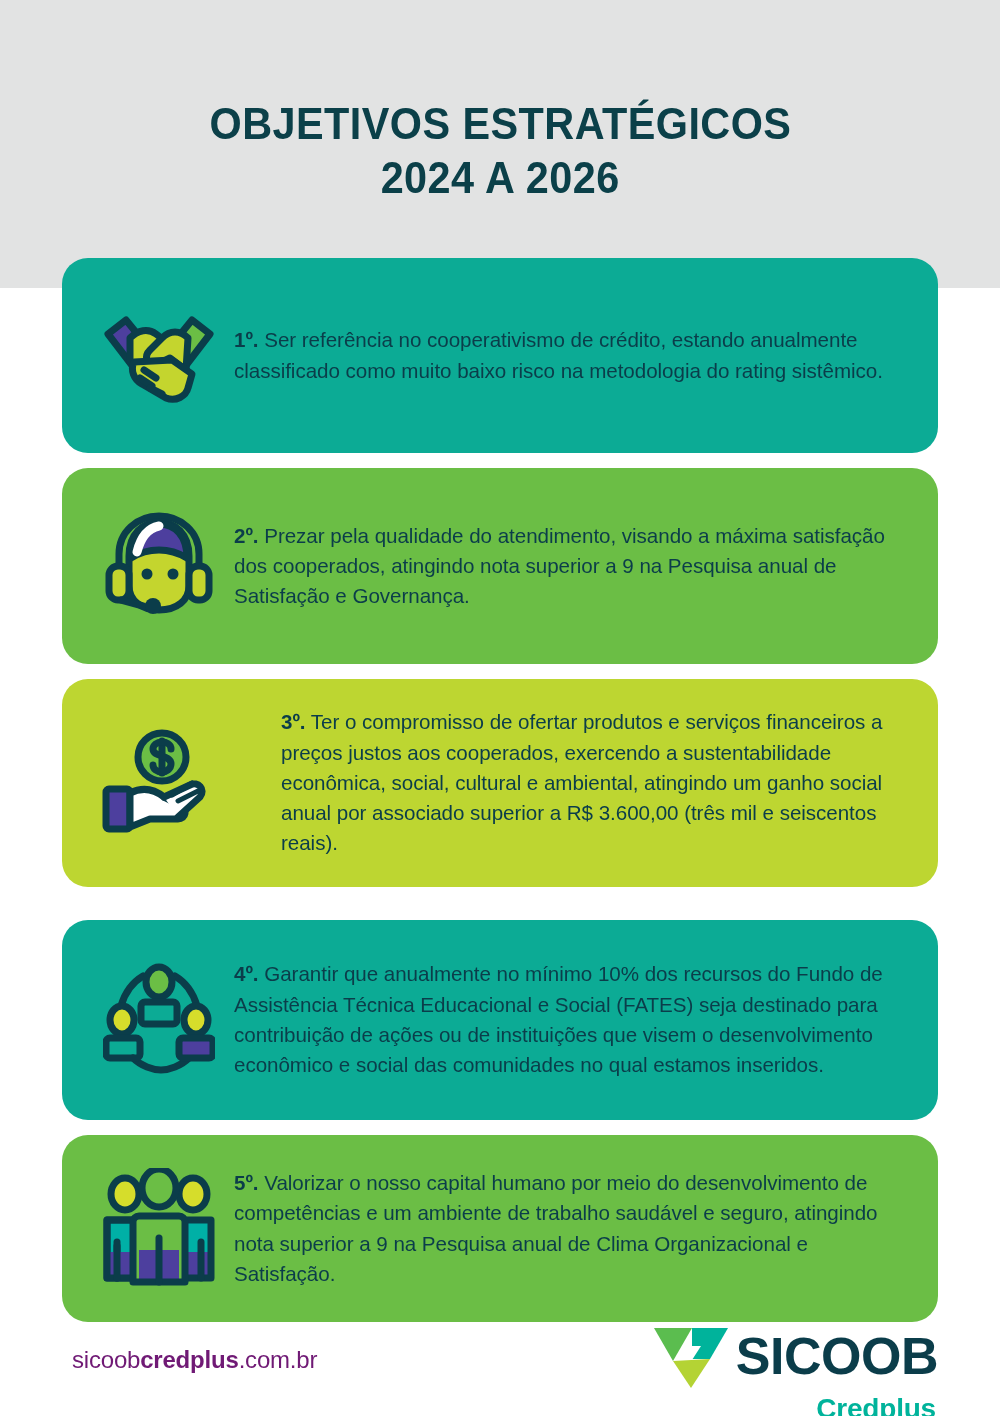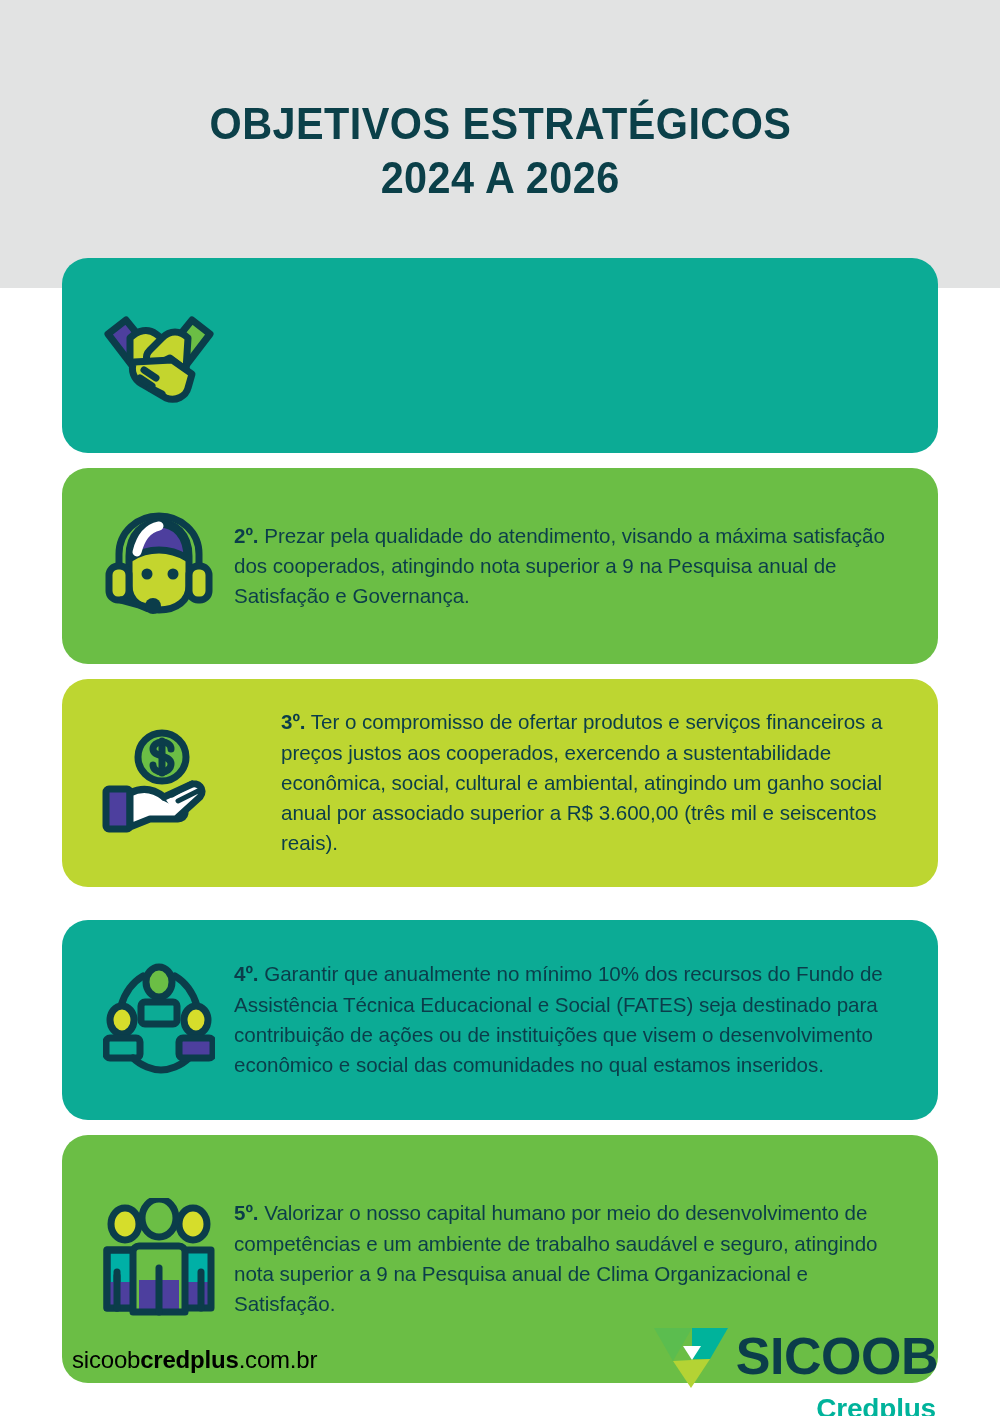--- a/index.html
+++ b/index.html
@@ -69,37 +69,37 @@
     padding-right: 8px;
   }
   .card-text .ord {
     font-weight: bold;
   }
 
   .c1 { background: #0cab95; height: 195px; }
   .c2 { background: #6bbe45; height: 196px; }
   .c3 { background: #bdd631; height: 208px; gap: 47px; }
   .c4 { background: #0cab95; height: 200px; }
-  .c5 { background: #6bbe45; height: 248px; }
+  .c5 { background: #6bbe45; height: 187px; }
 
   
   #footer {
     position: absolute;
     left: 0;
     top: 1300px;
     width: 1000px;
     height: 116px;
     display: flex;
     align-items: flex-start;
     justify-content: space-between;
     box-sizing: border-box;
     padding: 24px 60px 0 72px;
   }
   #site-url {
-    color: #000000;
+    color: #701a75;
     font-size: 24px;
     letter-spacing: -0.2px;
     padding-top: 22px;
     white-space: nowrap;
   }
   #site-url .bold { font-weight: bold; }
 
   #logo-block {
     display: flex;
     flex-direction: column;
@@ -150,20 +150,24 @@
 
           <path d="M88 38 C80 30 70 30 62 38 L50 50 C44 56 46 64 54 66 L70 58 L86 70 Z" fill="#c4d52e"></path>
 
           <path d="M34 62 C30 70 34 80 42 84 L66 98 C76 102 86 96 88 88 L92 74 L72 60 Z" fill="#c4d52e"></path>
 
           <path d="M44 70 L56 78" fill="none"></path>
           <path d="M40 78 L52 86" fill="none"></path>
           <path d="M50 88 L62 94" fill="none"></path>
         </g>
       </svg>
+    </div>
+    <div class="card-text">
+      <span class="ord">1º.</span>
+      <span>Ser referência no cooperativismo de crédito, estando anualmente classificado como muito baixo risco na metodologia do rating sistêmico.</span>
     </div>
   </div>
 
   <div class="card c2" style="background: rgb(107, 190, 69); align-items: center;">
     <div class="card-icon">
       <svg width="112" height="116" viewBox="0 0 112 116">
         <g stroke="#0b3d4a" stroke-width="7" stroke-linejoin="round" stroke-linecap="round" fill="none">
 
           <path d="M16 62 V46 C16 24 34 8 56 8 C78 8 96 24 96 46 V62"></path>
 

